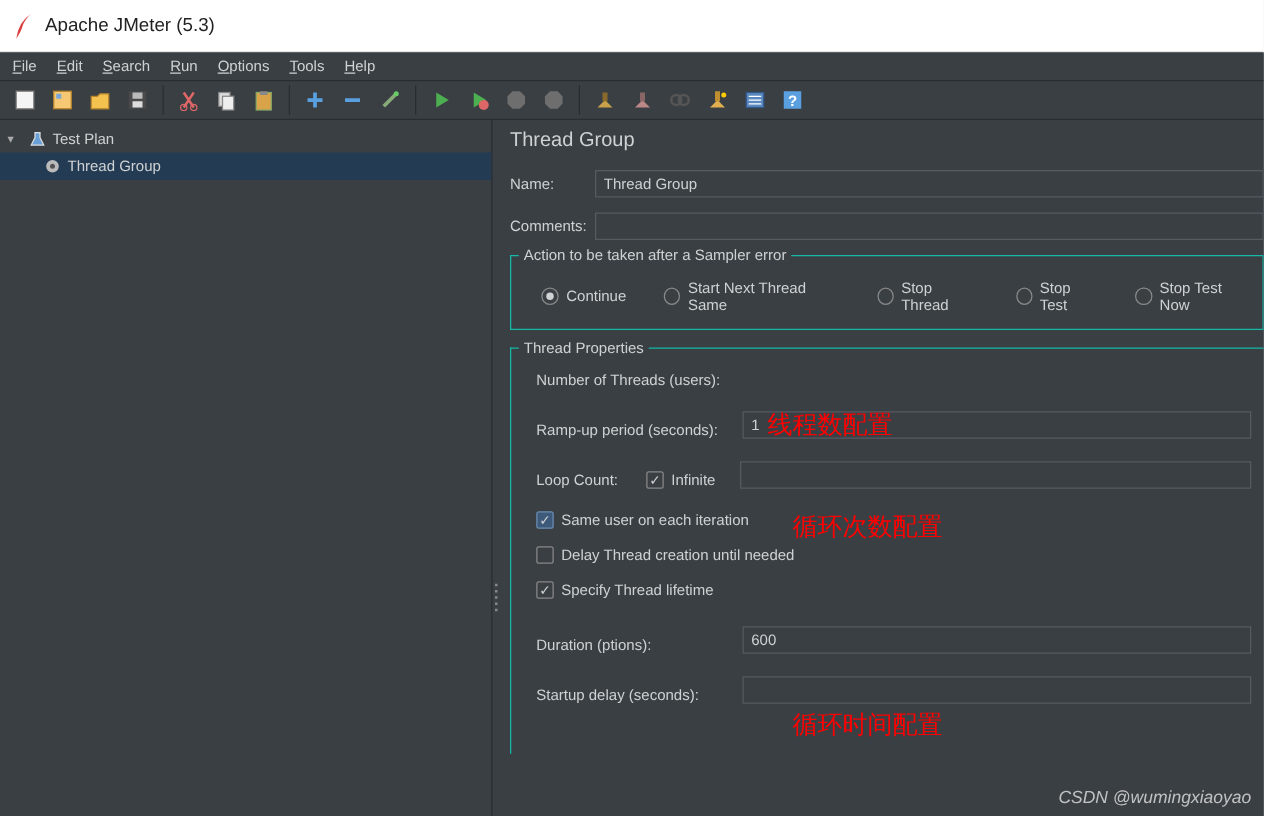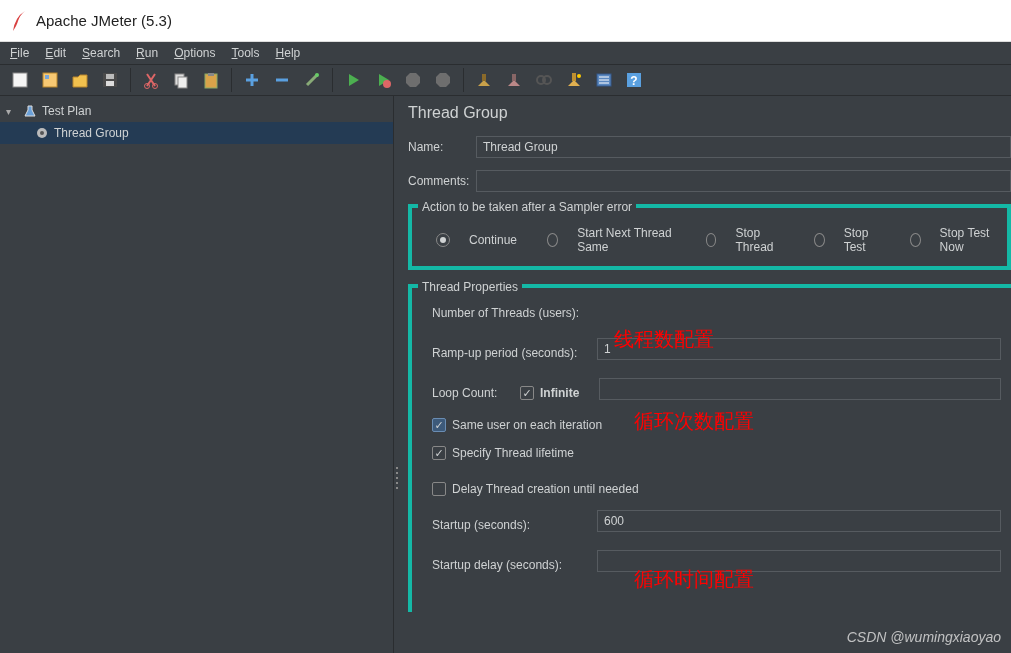--- a/index.html
+++ b/index.html
@@ -18,24 +18,24 @@
 .tree { width: 394px; background: #3a3f44; border-right: 1px solid #2a2d30; padding-top: 4px; }
 .tree-row { display: flex; align-items: center; height: 22px; padding-left: 6px; gap: 4px; }
 .tree-row.sel { background: #243b54; }
 .tree-arrow { width: 12px; color: #aaa; font-size: 10px; }
 .tree-ic { width: 16px; height: 16px; display: flex; align-items: center; justify-content: center; }
 .panel { flex: 1; background: #3a3f44; padding: 8px 0 0 14px; overflow: hidden; position: relative; }
 .panel-title { font-size: 16px; color: #cfd2d3; margin-bottom: 14px; }
 .row { display: flex; align-items: center; margin-bottom: 12px; }
 .row label.lbl { width: 68px; }
 .inp { flex: 1; height: 22px; background: #3a3f44; border: 1px solid #565b60; color: #cfd2d3; padding: 0 6px; font-size: 12px; }
-fieldset { border: 4px solid #14b8a6; margin: 6px 0 14px 0; padding: 18px 10px 12px 20px; position: relative; }
+fieldset { border: 1px solid #14b8a6; margin: 6px 0 14px 0; padding: 18px 10px 12px 20px; position: relative; }
 fieldset legend { position: absolute; top: -8px; left: 6px; background: #3a3f44; padding: 0 4px; font-size: 12px; color: #cfd2d3; }
 .radrow { display: flex; gap: 30px; margin-left: 4px; }
-.rad { display: flex; align-items: center; gap: 19px; }
+.rad { display: flex; align-items: center; gap: 6px; }
 .rad .circ { width: 14px; height: 14px; border: 1px solid #888; border-radius: 50%; display: flex; align-items: center; justify-content: center; }
 .rad.sel .circ::after { content: ''; width: 6px; height: 6px; background: #cfd2d3; border-radius: 50%; }
 .prow { display: flex; align-items: flex-end; margin-bottom: 18px; }
 .prow .plbl { width: 165px; }
 .pinp { flex: 1; height: 22px; background: #3a3f44; border: 1px solid #565b60; color: #cfd2d3; padding: 0 6px; font-size: 12px; margin-left: 0; }
 .chk { width: 14px; height: 14px; border: 1px solid #888; border-radius: 2px; display: inline-flex; align-items: center; justify-content: center; margin-right: 6px; font-size: 11px; color: #cfd2d3; }
 .chk.on::after { content: '✓'; }
 .chk.accent { background: #3d5a7a; border-color: #6a8db3; }
 .ckrow { display: flex; align-items: flex-end; margin-bottom: 14px; margin-left: 0; }
 .ann { position: absolute; color: #ff0000; font-size: 20px; font-family: SimSun, serif; }
@@ -263,39 +263,39 @@
         <div class="prow">
           <span class="plbl">Number of Threads (users):</span>
         </div>
         <div class="prow">
           <span class="plbl">Ramp-up period (seconds):</span>
           <input class="pinp" value="1" style="">
         </div>
         <div class="prow">
           <span class="plbl" style="width:88px;">Loop Count:</span>
           <span class="chk on"></span>
-          <span style="margin-right:20px;font-weight:bold;">Infinite</span>
+          <span style="margin-right:20px;">Infinite</span>
           <input class="pinp" value="" style="">
         </div>
 
         <div class="ckrow">
           <span class="chk on accent"></span>
           <span>Same user on each iteration</span>
         </div>
+        <div class="ckrow">
+          <span class="chk"></span>
+          <span>Delay Thread creation until needed</span>
+        </div>
         <div class="ckrow" style="margin-bottom:22px;">
           <span class="chk on"></span>
           <span>Specify Thread lifetime</span>
         </div>
-        <div class="ckrow">
-          <span class="chk"></span>
-          <span>Delay Thread creation until needed</span>
-        </div>
 
         <div class="prow">
-          <span class="plbl">Startup (seconds):</span>
+          <span class="plbl">Duration (ptions):</span>
           <input class="pinp" value="600" style="">
         </div>
         <div class="prow" style="margin-bottom:0;">
           <span class="plbl">Startup delay (seconds):</span>
           <input class="pinp" value="" style="">
         </div>
       </fieldset>
 
       <div class="ann" style="top:230px;left:220px;">线程数配置</div>
       <div class="ann" style="top:312px;left:240px;">循环次数配置</div>

